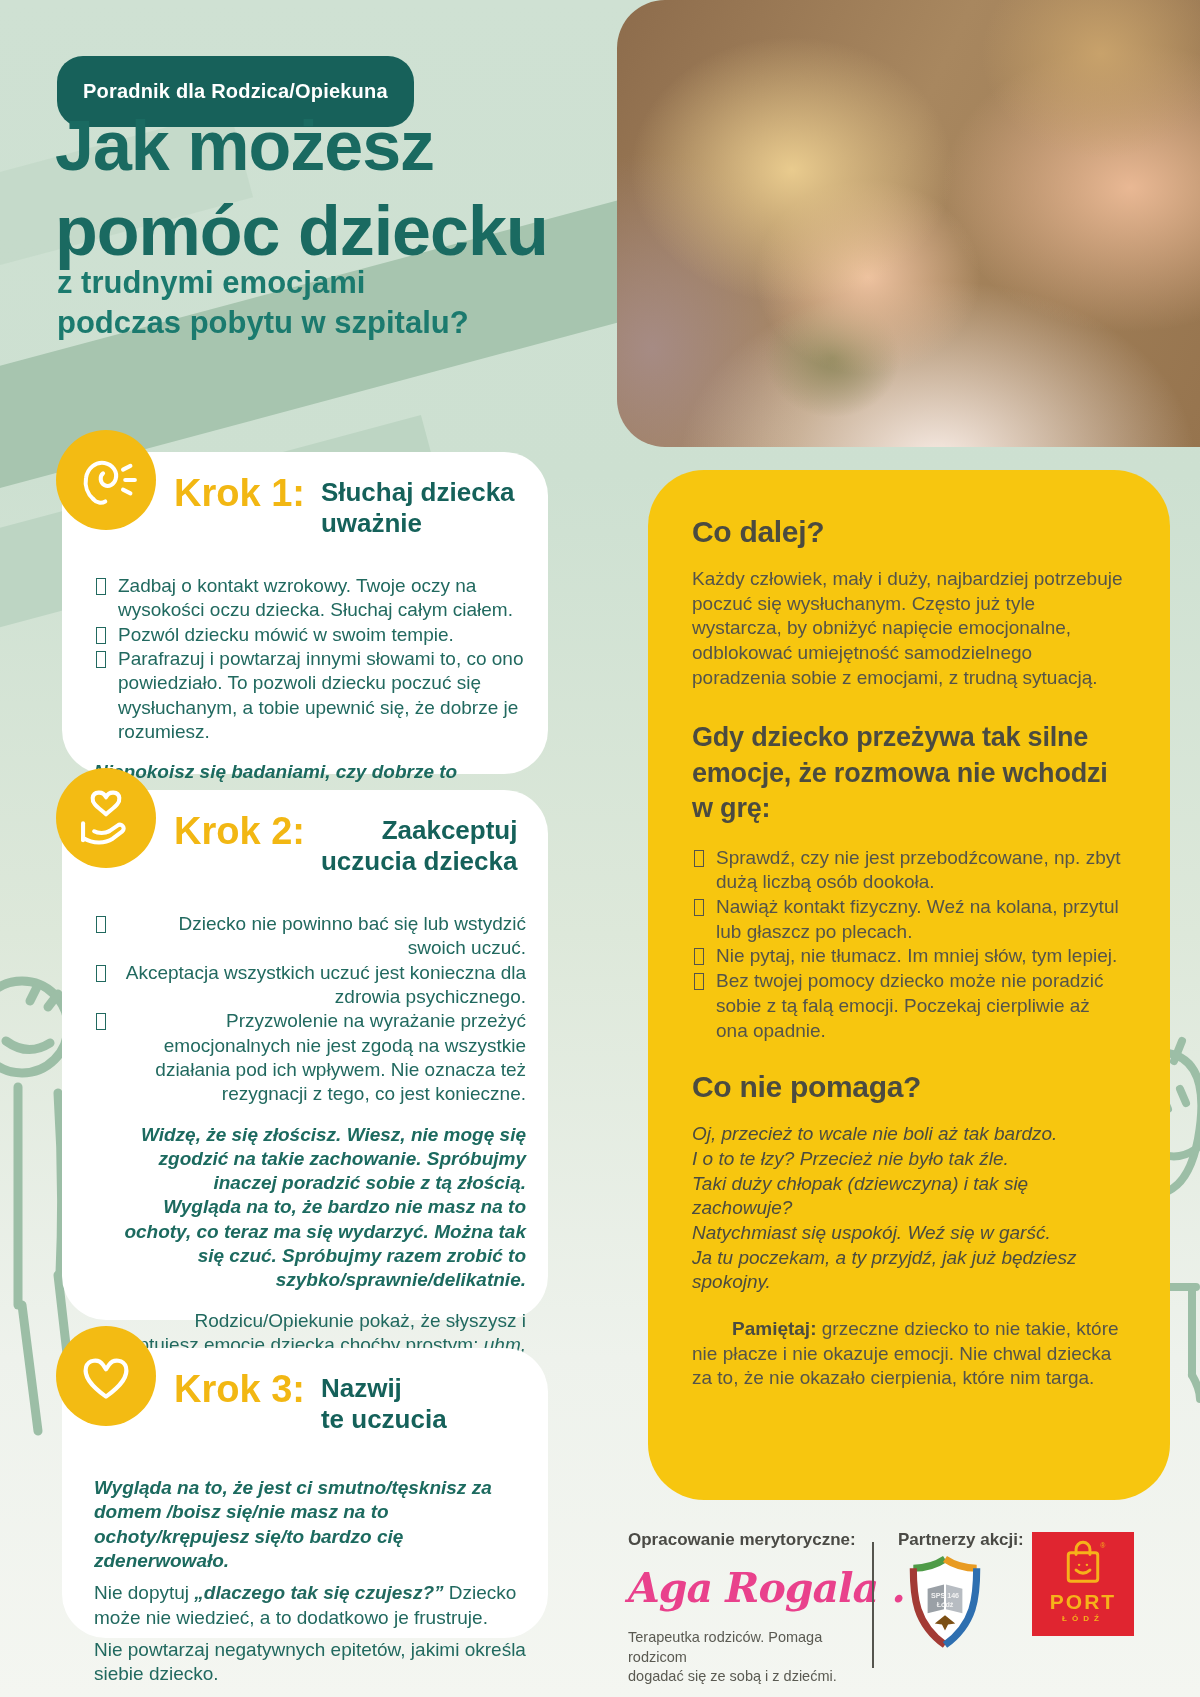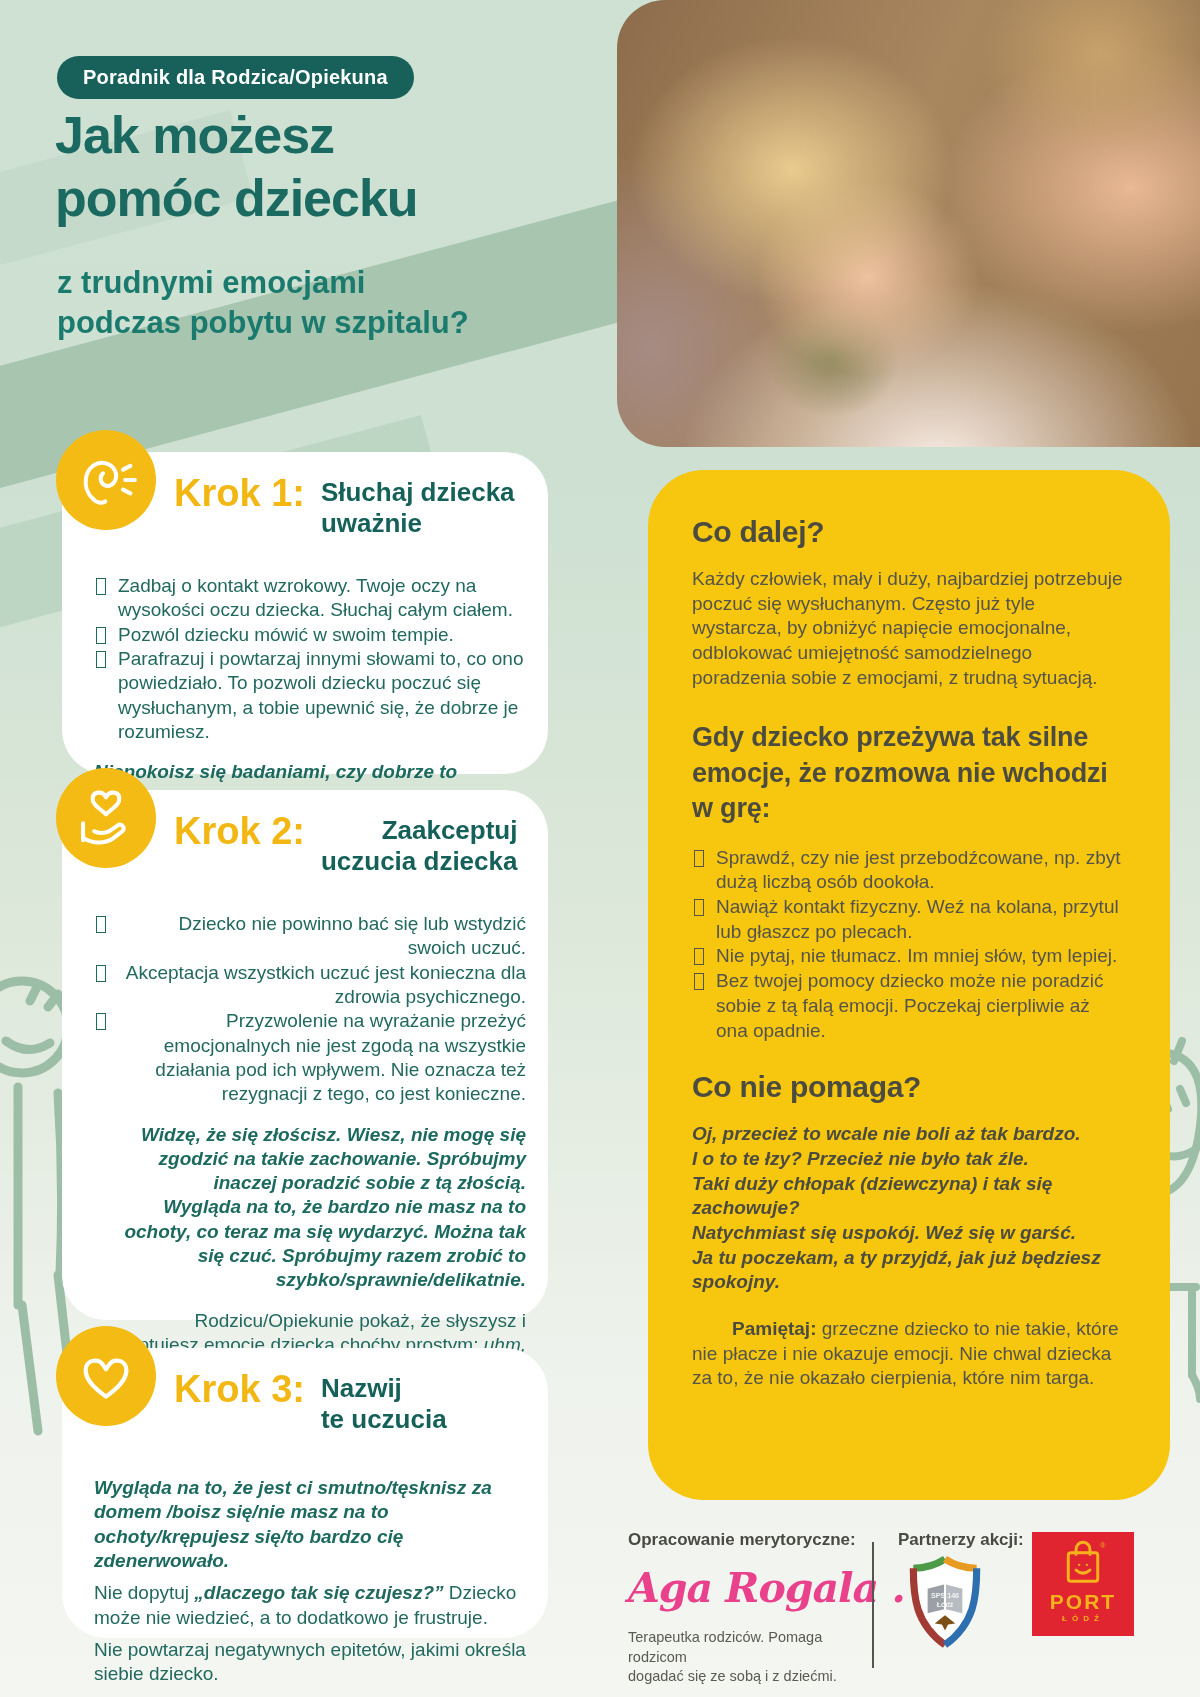--- a/index.html
+++ b/index.html
@@ -25,25 +25,25 @@
       radial-gradient(150px 130px at 43% 62%, #eec2a0 0%, rgba(238,194,160,0) 75%),
       radial-gradient(90px 80px at 37% 80%, #90895e 0%, rgba(144,137,94,0) 75%),
       radial-gradient(330px 230px at 55% 103%, #f7ebe4 0%, rgba(247,235,228,0) 78%),
       radial-gradient(220px 260px at 6% 78%, #a68b84 0%, rgba(166,139,132,0) 75%),
       linear-gradient(115deg,#8d6c4c 0%,#a8875f 45%,#96744e 100%);
   }
   
   .badge{
     position:absolute;z-index:3;left:57px;top:56px;
     background:#17615a;color:#ffffff;font-weight:700;font-size:20px;
-    padding:10px 26px;border-radius:26px;letter-spacing:.2px;
+    padding:24px 26px;border-radius:26px;letter-spacing:.2px;
   }
   .h1{
     position:absolute;z-index:3;left:55px;top:104px;width:560px;
-    color:#1a6a61;font-size:52px;line-height:1.22;font-weight:700;letter-spacing:-1px;
+    color:#1a6a61;font-size:70px;line-height:1.22;font-weight:700;letter-spacing:-1px;
     white-space:pre-line;
   }
   .subtitle{
     position:absolute;z-index:3;left:57px;top:263px;width:520px;
     color:#1b7a6e;font-size:31px;line-height:1.28;font-weight:700;white-space:pre-line;
   }
   
   .card{position:absolute;z-index:3;left:62px;width:486px;background:#ffffff;border-radius:44px;color:#21695f;}
   .card1{top:452px;height:322px;}
   .card2{top:790px;height:530px;text-align:right;}
@@ -74,21 +74,21 @@
     background:#f7c60f;border-radius:56px;color:#55544a;
     padding:42px 44px 16px 44px;box-sizing:border-box;
     font-size:19px;line-height:1.3;
   }
   .panel h2{margin:0 0 16px 0;font-size:30px;font-weight:700;color:#4b4b40;letter-spacing:-.3px;}
   .panel .ph2{margin:30px 0 20px 0;font-size:27px;font-weight:700;color:#4b4b40;line-height:1.3;white-space:pre-line;letter-spacing:-.2px;}
   .panel p{margin:0;}
   .panel .gap{margin-bottom:30px;}
   .panel ul.blist{margin-bottom:24px;}
   .panel ul.blist li::before{border-color:#55544a;}
-  .pquote{font-style:italic;font-weight:700;color:#4b4b40;}
+  .pquote{font-style:italic;font-weight:400;color:#4b4b40;}
   .pquotes{margin:0 0 22px 0;}
   .remember strong{font-weight:700;color:#4b4b40;margin-left:40px;}
   
   .credits{position:absolute;z-index:3;left:628px;top:1530px;width:235px;}
   .credits-label,.partners-label{font-size:17px;font-weight:700;color:#4a4a45;}
   .aga-logo{
     margin-top:14px;font-family:"DejaVu Serif",serif;font-style:italic;font-weight:700;
     color:#e9418c;font-size:41px;letter-spacing:-1px;white-space:nowrap;
   }
   .tagline{margin-top:16px;font-size:14.5px;line-height:1.35;color:#5a5a52;white-space:pre-line;}

